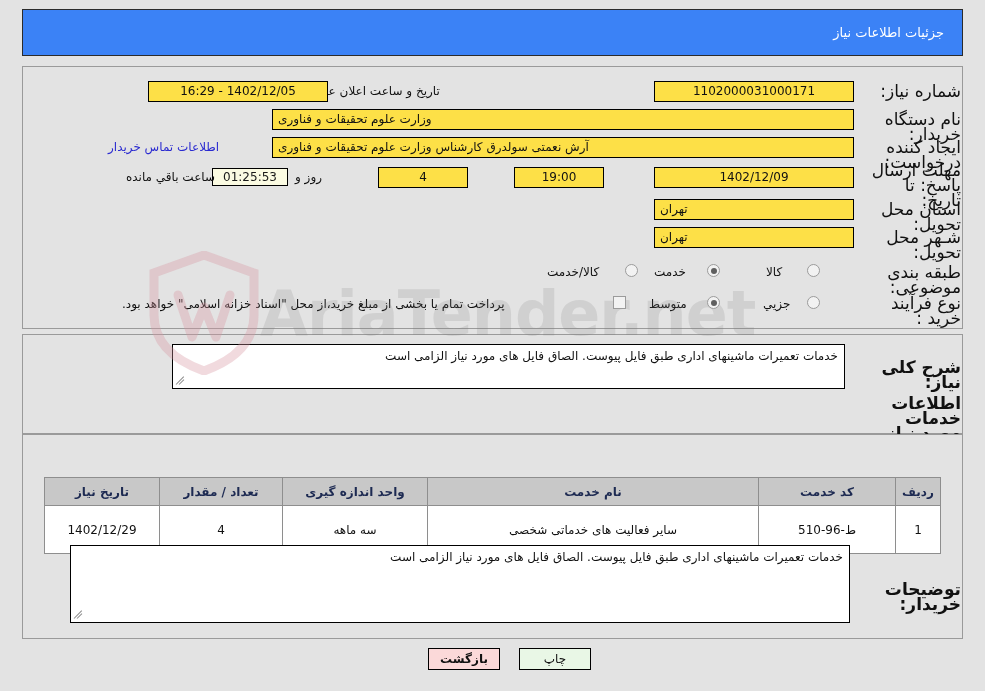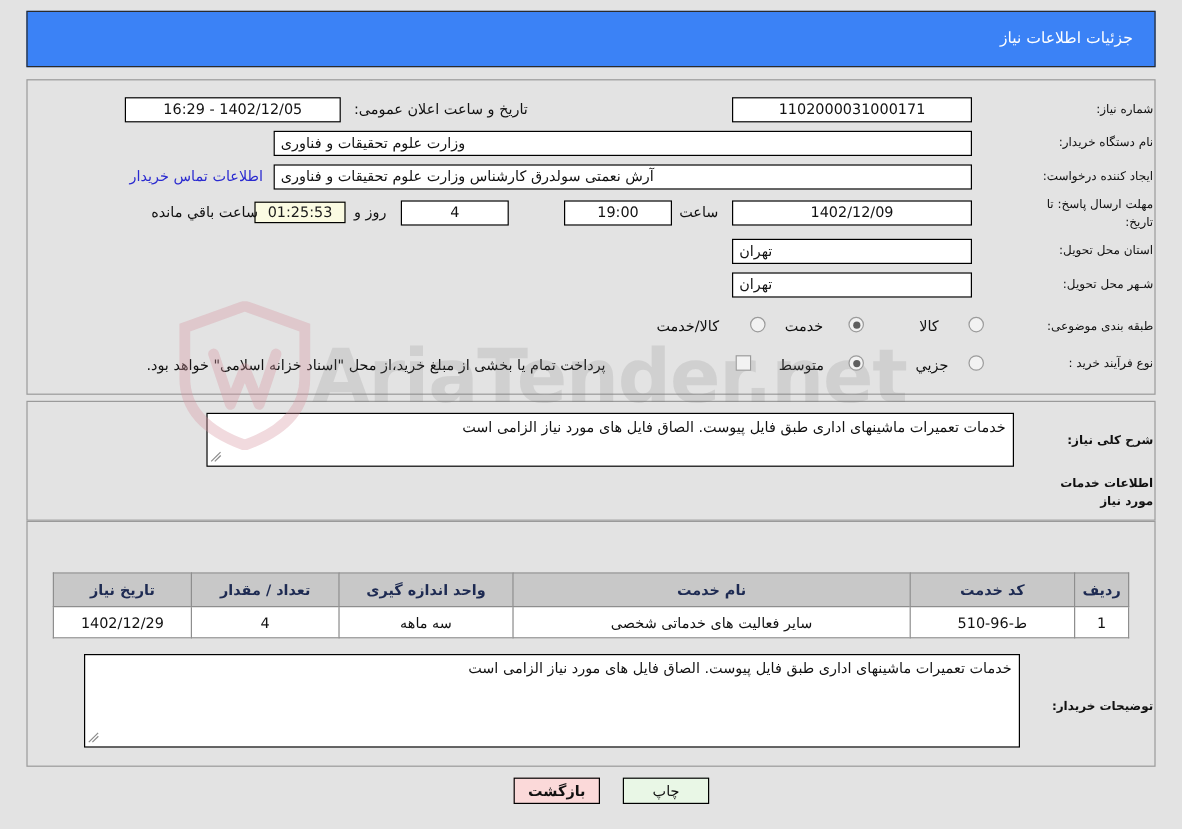--- a/index.html
+++ b/index.html
@@ -87,34 +87,35 @@
   }
   #panel-top    { left: 22px; top: 66px;  width: 941px; height: 263px; }
   #panel-mid    { left: 22px; top: 334px; width: 941px; height: 100px; }
   #panel-bottom { left: 22px; top: 434px; width: 941px; height: 205px; }
 
   
   .fld {
     position: absolute;
     box-sizing: border-box;
     border: 1px solid #000000;
-    background: #ffffff;
+    background: #fde047;
     height: 21px;
     line-height: 19px;
     font-size: 12px;
     padding: 0 5px;
     text-align: center;
     color: #111;
     white-space: nowrap;
     overflow: hidden;
+    margin-left: 44px;
   }
   .fld.rt { text-align: left; }
   .lbl {
     position: absolute;
-    font-size: 10px;
+    font-size: 17px;
     color: #111;
     text-align: right;
     line-height: 15px;
   }
   .lbl.b { font-weight: bold; }
   .plain {
     position: absolute;
     font-size: 12px;
     color: #111;
     white-space: nowrap;
@@ -214,21 +215,21 @@
     color: #1d2a52;
     font-weight: bold;
     height: 27px;
     padding: 0 4px;
     text-align: center;
   }
   .tbl td {
     background: #ffffff;
     border: 1px solid #8e8e8e;
     height: 25px;
-    padding: 0 4px;
+    padding: 11px 4px;
     text-align: center;
     color: #111;
   }
 
   
   .btn {
     position: absolute;
     box-sizing: border-box;
     border: 1px solid #000;
     height: 22px;

